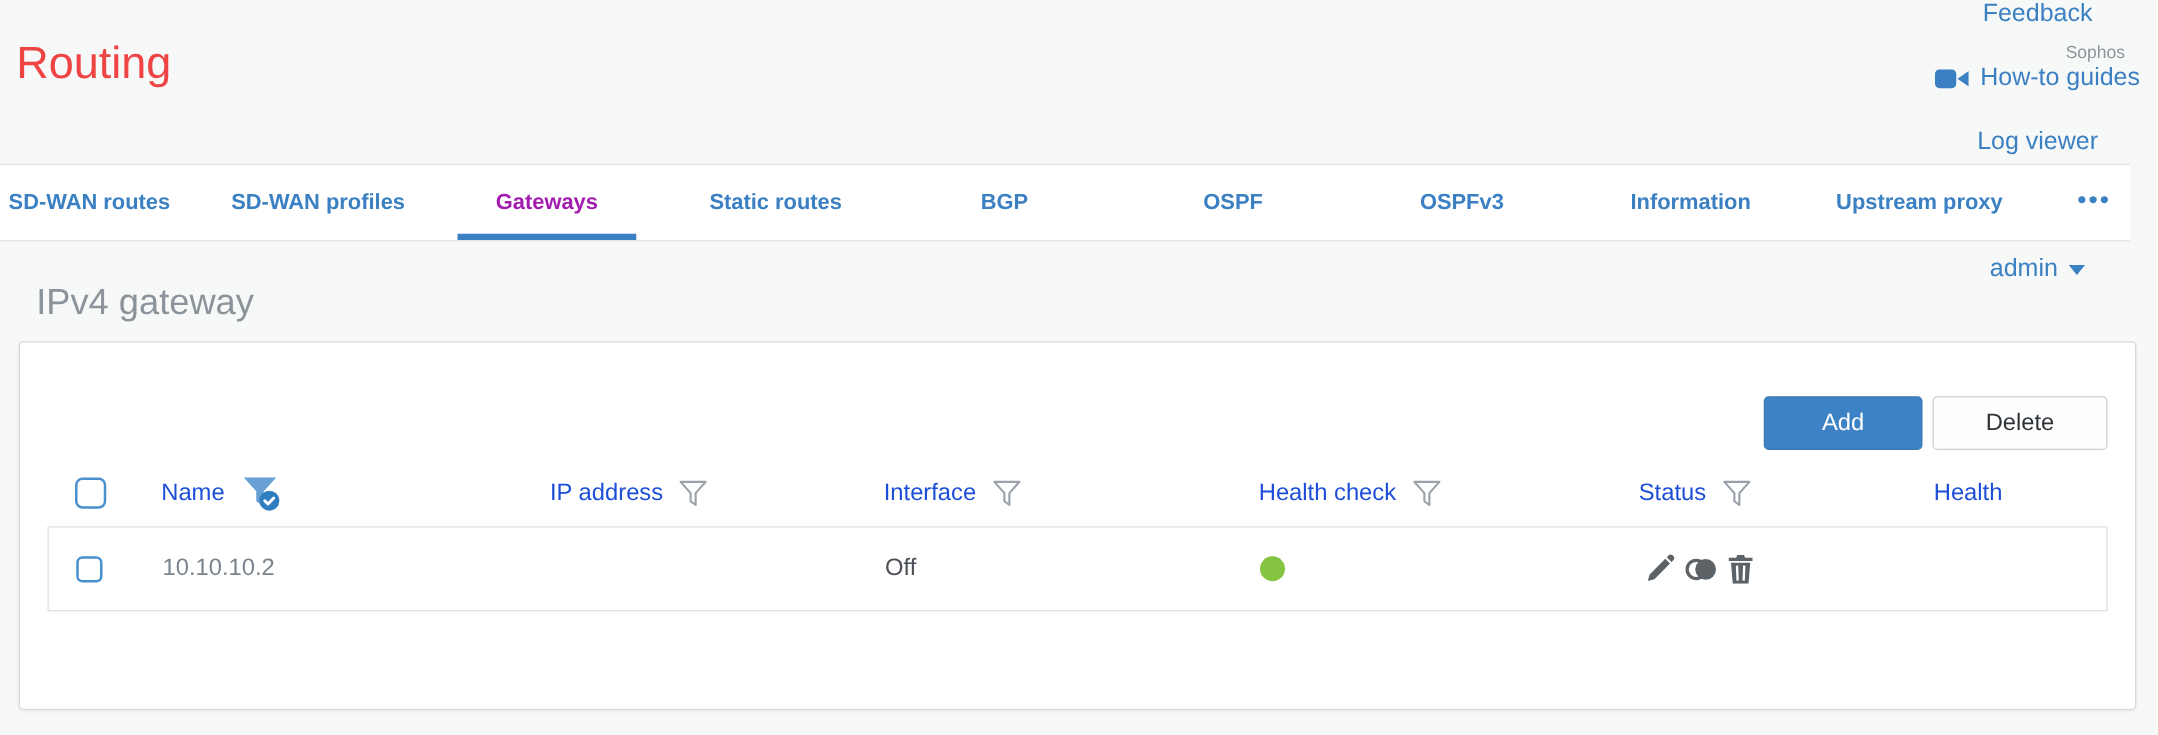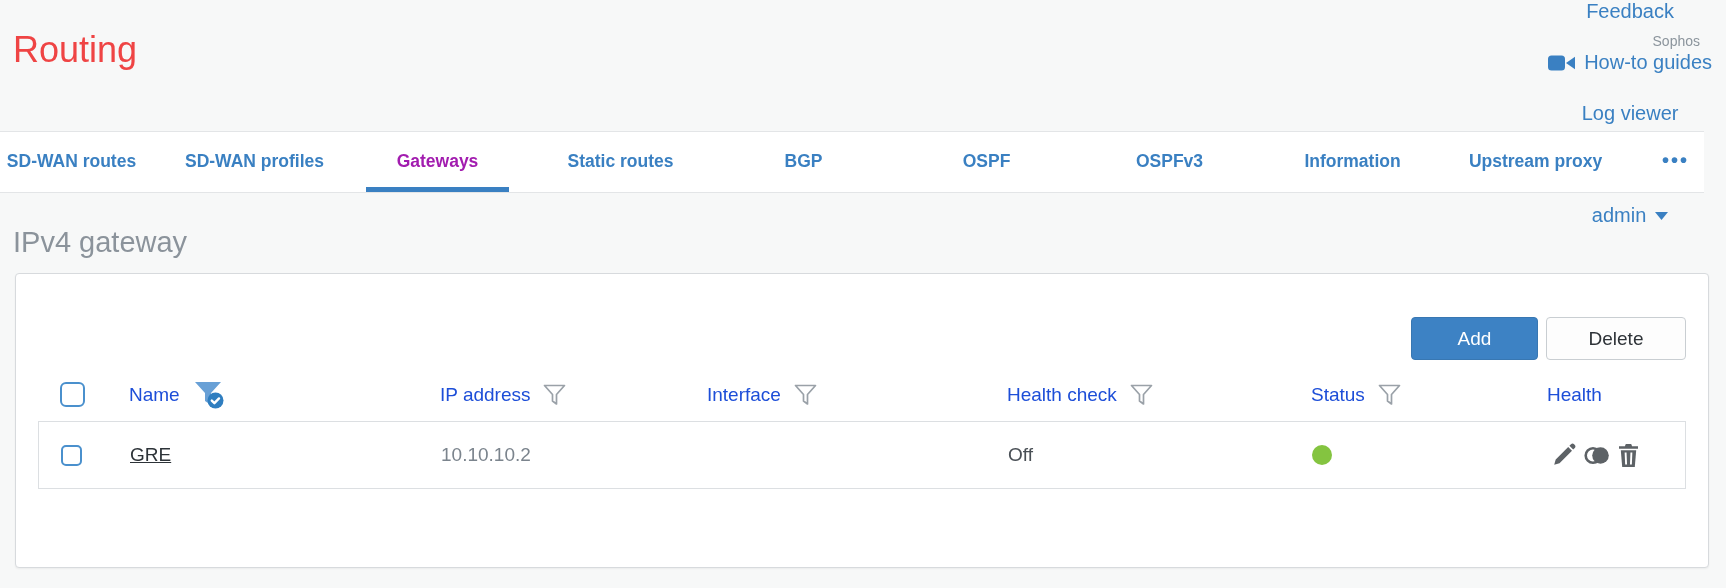--- a/index.html
+++ b/index.html
@@ -37,21 +37,21 @@
     white-space:nowrap;
   }
   .tab.active{color:#a21caf;border-bottom-color:#3a80c2;}
   .tab-more{
     width:57px;flex:none;display:flex;align-items:center;justify-content:center;
     color:#3a80c2;font-weight:bold;font-size:20px;letter-spacing:2px;cursor:pointer;
     padding-bottom:4px;
   }
   
   .section-heading{
-    position:absolute;left:13px;top:226px;
+    position:absolute;left:29px;top:226px;
     font-size:29px;color:#8b939b;font-weight:400;
   }
   .card{
     position:absolute;left:15px;top:273px;width:1692px;height:293px;
     background:#fff;border:1px solid #d7dadd;border-radius:4px;
     box-shadow:0 1px 2px rgba(0,0,0,.05);
   }
   
   .toolbar{position:absolute;top:43px;right:22px;display:flex;gap:8px;}
   .btn{
@@ -192,23 +192,20 @@
       <span>Health</span>
     </div>
   </div>
 
   <div class="tbody">
     <div class="trow grid-row">
       <div class="td">
         <span class="checkbox row"></span>
       </div>
       <div class="td">
-        <span class="name-link">GRE</span>
-      </div>
-      <div class="td">
         <span>10.10.10.2</span>
       </div>
       <div class="td">
         <span></span>
       </div>
       <div class="td">
         <span class="health-val">Off</span>
       </div>
       <div class="td">
         <span class="status-dot"></span>

